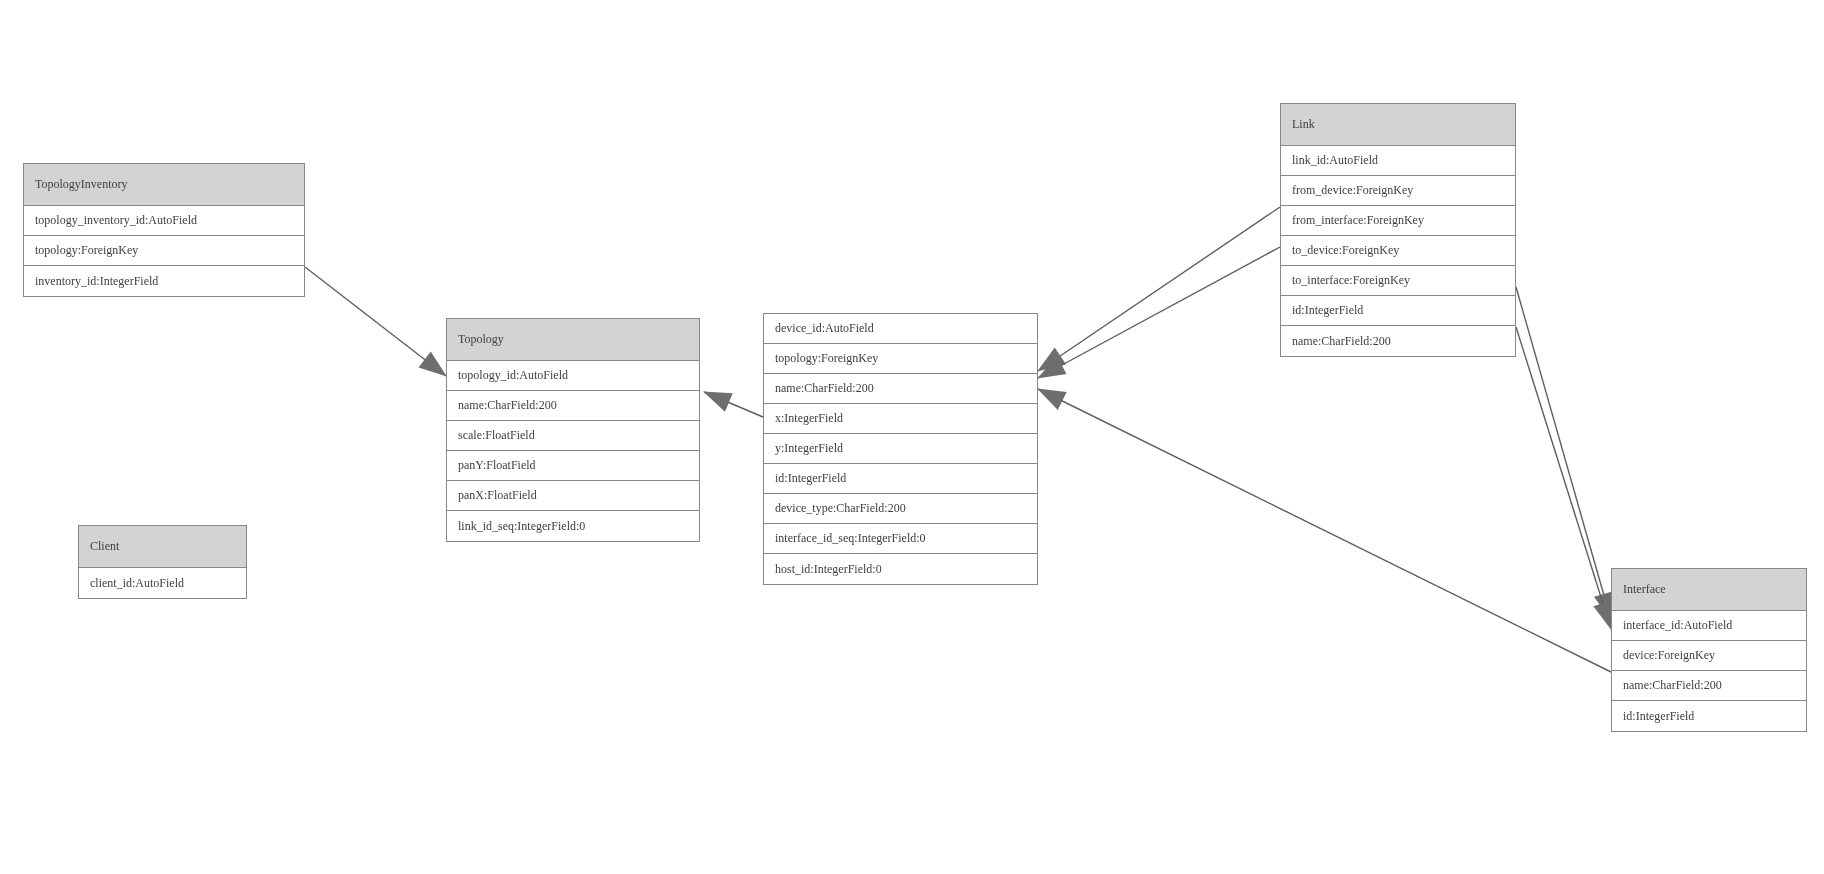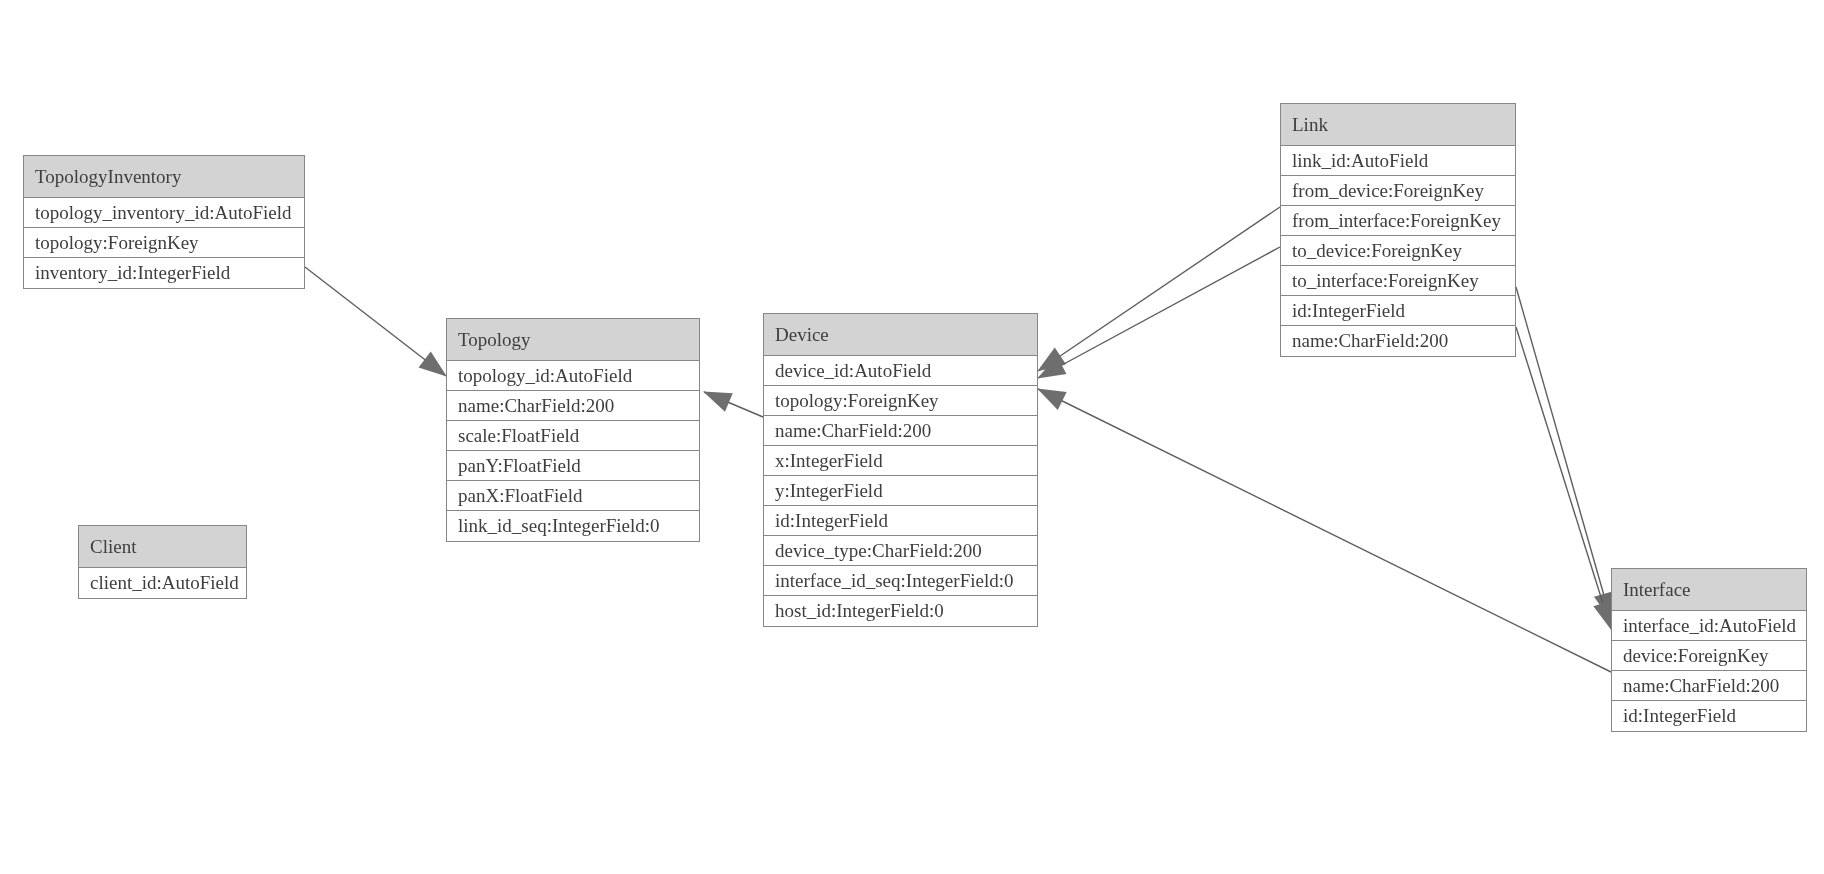--- a/index.html
+++ b/index.html
@@ -23,21 +23,21 @@
     top: 0;
     z-index: 1;
   }
   .entity {
     position: absolute;
     z-index: 2;
     background: #ffffff;
     border: 1.6px solid #878787;
     box-sizing: border-box;
     color: #3e3e3e;
-    font-size: 19px;
+    font-size: 12px;
   }
   .entity-header {
     height: 42px;
     background: #d3d3d3;
     border-bottom: 1.6px solid #878787;
     display: flex;
     align-items: center;
     padding: 0 11px;
     box-sizing: border-box;
   }
@@ -69,21 +69,21 @@
     </defs>
     <line x1="305" y1="267" x2="446" y2="376" stroke="#5e5e5e" stroke-width="1.4" marker-end="url(#arrow)"></line>
     <line x1="763" y1="417" x2="704" y2="392" stroke="#5e5e5e" stroke-width="1.4" marker-end="url(#arrow)"></line>
     <line x1="1280" y1="207" x2="1038" y2="371" stroke="#5e5e5e" stroke-width="1.4" marker-end="url(#arrow)"></line>
     <line x1="1280" y1="247" x2="1038" y2="378" stroke="#5e5e5e" stroke-width="1.4" marker-end="url(#arrow)"></line>
     <line x1="1611" y1="672" x2="1038" y2="389" stroke="#5e5e5e" stroke-width="1.4" marker-end="url(#arrow)"></line>
     <line x1="1516" y1="287" x2="1611" y2="620" stroke="#5e5e5e" stroke-width="1.4" marker-end="url(#arrow)"></line>
     <line x1="1516" y1="327" x2="1611" y2="629" stroke="#5e5e5e" stroke-width="1.4" marker-end="url(#arrow)"></line>
   </svg>
 
-  <div class="entity" style="left:23px; top:155px; width:282px;">
+  <div class="entity" style="left:23px; top:163px; width:282px;">
     <div class="entity-header">TopologyInventory</div>
     <div class="entity-row">topology_inventory_id:AutoField</div>
     <div class="entity-row">topology:ForeignKey</div>
     <div class="entity-row">inventory_id:IntegerField</div>
   </div>
 
   <div class="entity" style="left:446px; top:318px; width:254px;text-align:right;">
     <div class="entity-header">Topology</div>
     <div class="entity-row">topology_id:AutoField</div>
     <div class="entity-row">name:CharField:200</div>
@@ -92,21 +92,20 @@
     <div class="entity-row">panX:FloatField</div>
     <div class="entity-row">link_id_seq:IntegerField:0</div>
   </div>
 
   <div class="entity" style="left:78px; top:525px; width:169px;">
     <div class="entity-header">Client</div>
     <div class="entity-row">client_id:AutoField</div>
   </div>
 
   <div class="entity" style="left:763px; top:313px; width:275px;">
-    <div class="entity-header">Device</div>
     <div class="entity-row">device_id:AutoField</div>
     <div class="entity-row">topology:ForeignKey</div>
     <div class="entity-row">name:CharField:200</div>
     <div class="entity-row">x:IntegerField</div>
     <div class="entity-row">y:IntegerField</div>
     <div class="entity-row">id:IntegerField</div>
     <div class="entity-row">device_type:CharField:200</div>
     <div class="entity-row">interface_id_seq:IntegerField:0</div>
     <div class="entity-row">host_id:IntegerField:0</div>
   </div>

